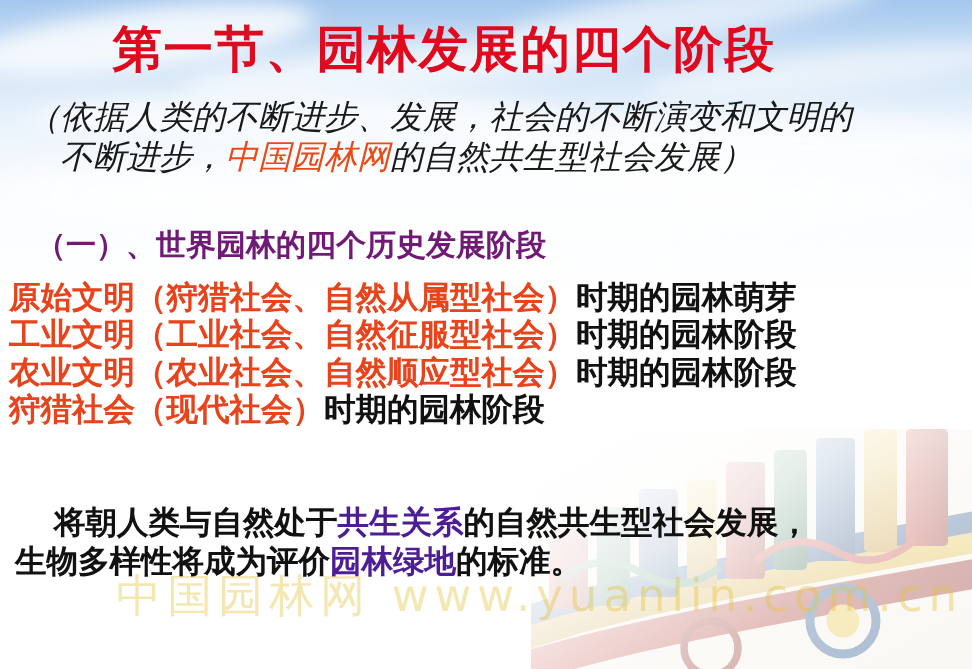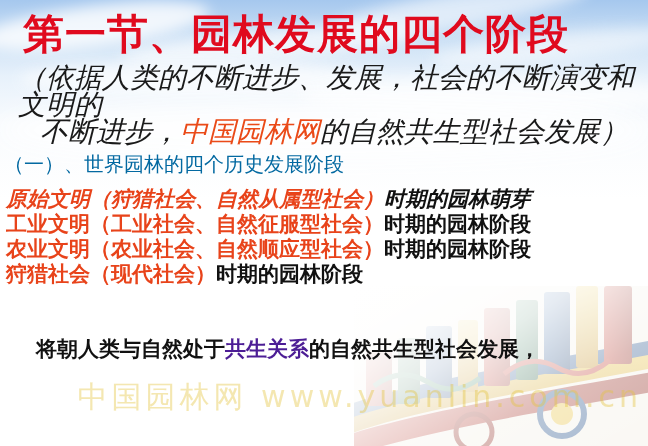--- a/index.html
+++ b/index.html
@@ -80,67 +80,67 @@
     position: absolute;
     inset: 0;
   }
 
   .title {
     position: absolute;
     left: 0; top: 14px;
     width: 592px;
     text-align: center;
     font-family: "Liberation Serif", "DejaVu Serif", serif;
-    font-size: 41px;
+    font-size: 33px;
     line-height: 40px;
     font-weight: 700;
     color: #e00a1e;
     letter-spacing: 1px;
     white-space: nowrap;
   }
 
   .subtitle {
     position: absolute;
     left: 18px; top: 64px;
     width: 616px;
     font-family: "Liberation Serif", "DejaVu Serif", serif;
     font-style: italic;
-    font-size: 28px;
+    font-size: 22px;
     line-height: 27px;
     color: #1a1a1a;
     text-indent: 0;
     letter-spacing: 0px;
   }
   .subtitle .ln2 { display: block; padding-left: 22px; }
   .subtitle .hl { color: #ea4a18; }
 
   .heading {
     position: absolute;
-    left: 4px; top: 151px;
+    left: 24px; top: 151px;
     font-size: 20px;
     line-height: 26px;
-    color: #0369a1;
-    font-weight: 400;
+    color: #701a75;
+    font-weight: 700;
     white-space: nowrap;
   }
 
   .stages {
     position: absolute;
     left: 6px; top: 186px;
     width: 640px;
   }
   .stage {
     font-size: 21px;
     line-height: 25px;
     color: #111111;
     font-weight: 600;
     white-space: nowrap;
   }
   .stage .red { color: #e8431a; }
-  .stage.wrap { white-space: normal; font-style: italic; }
+  .stage.wrap { white-space: normal; }
   .stage .cont { display: block; padding-left: 28px; }
 
   .closing {
     position: absolute;
     left: 6px; top: 336px;
     width: 640px;
     font-size: 21px;
     line-height: 26px;
     color: #111111;
     font-weight: 600;
@@ -234,16 +234,17 @@
       <div class="stage"><span class="red">工业文明（工业社会、自然征服型社会）</span><span>时期的园林阶段</span></div>
 
       <div class="stage"><span class="red">农业文明（农业社会、自然顺应型社会）</span><span>时期的园林阶段</span></div>
 
       <div class="stage"><span class="red">狩猎社会（现代社会）</span><span>时期的园林阶段</span></div>
 
     </div>
 
     <div class="closing">
       <span class="l1"><span>将朝人类与自然处于</span><span class="red">共生关系</span><span>的自然共生型社会发展，</span></span>
+      <span class="l2"><span>生物多样性将成为评价</span><span class="red">园林绿地</span><span>的标准。</span></span>
     </div>
 
   </div>
 </div>
 
 </body></html>

